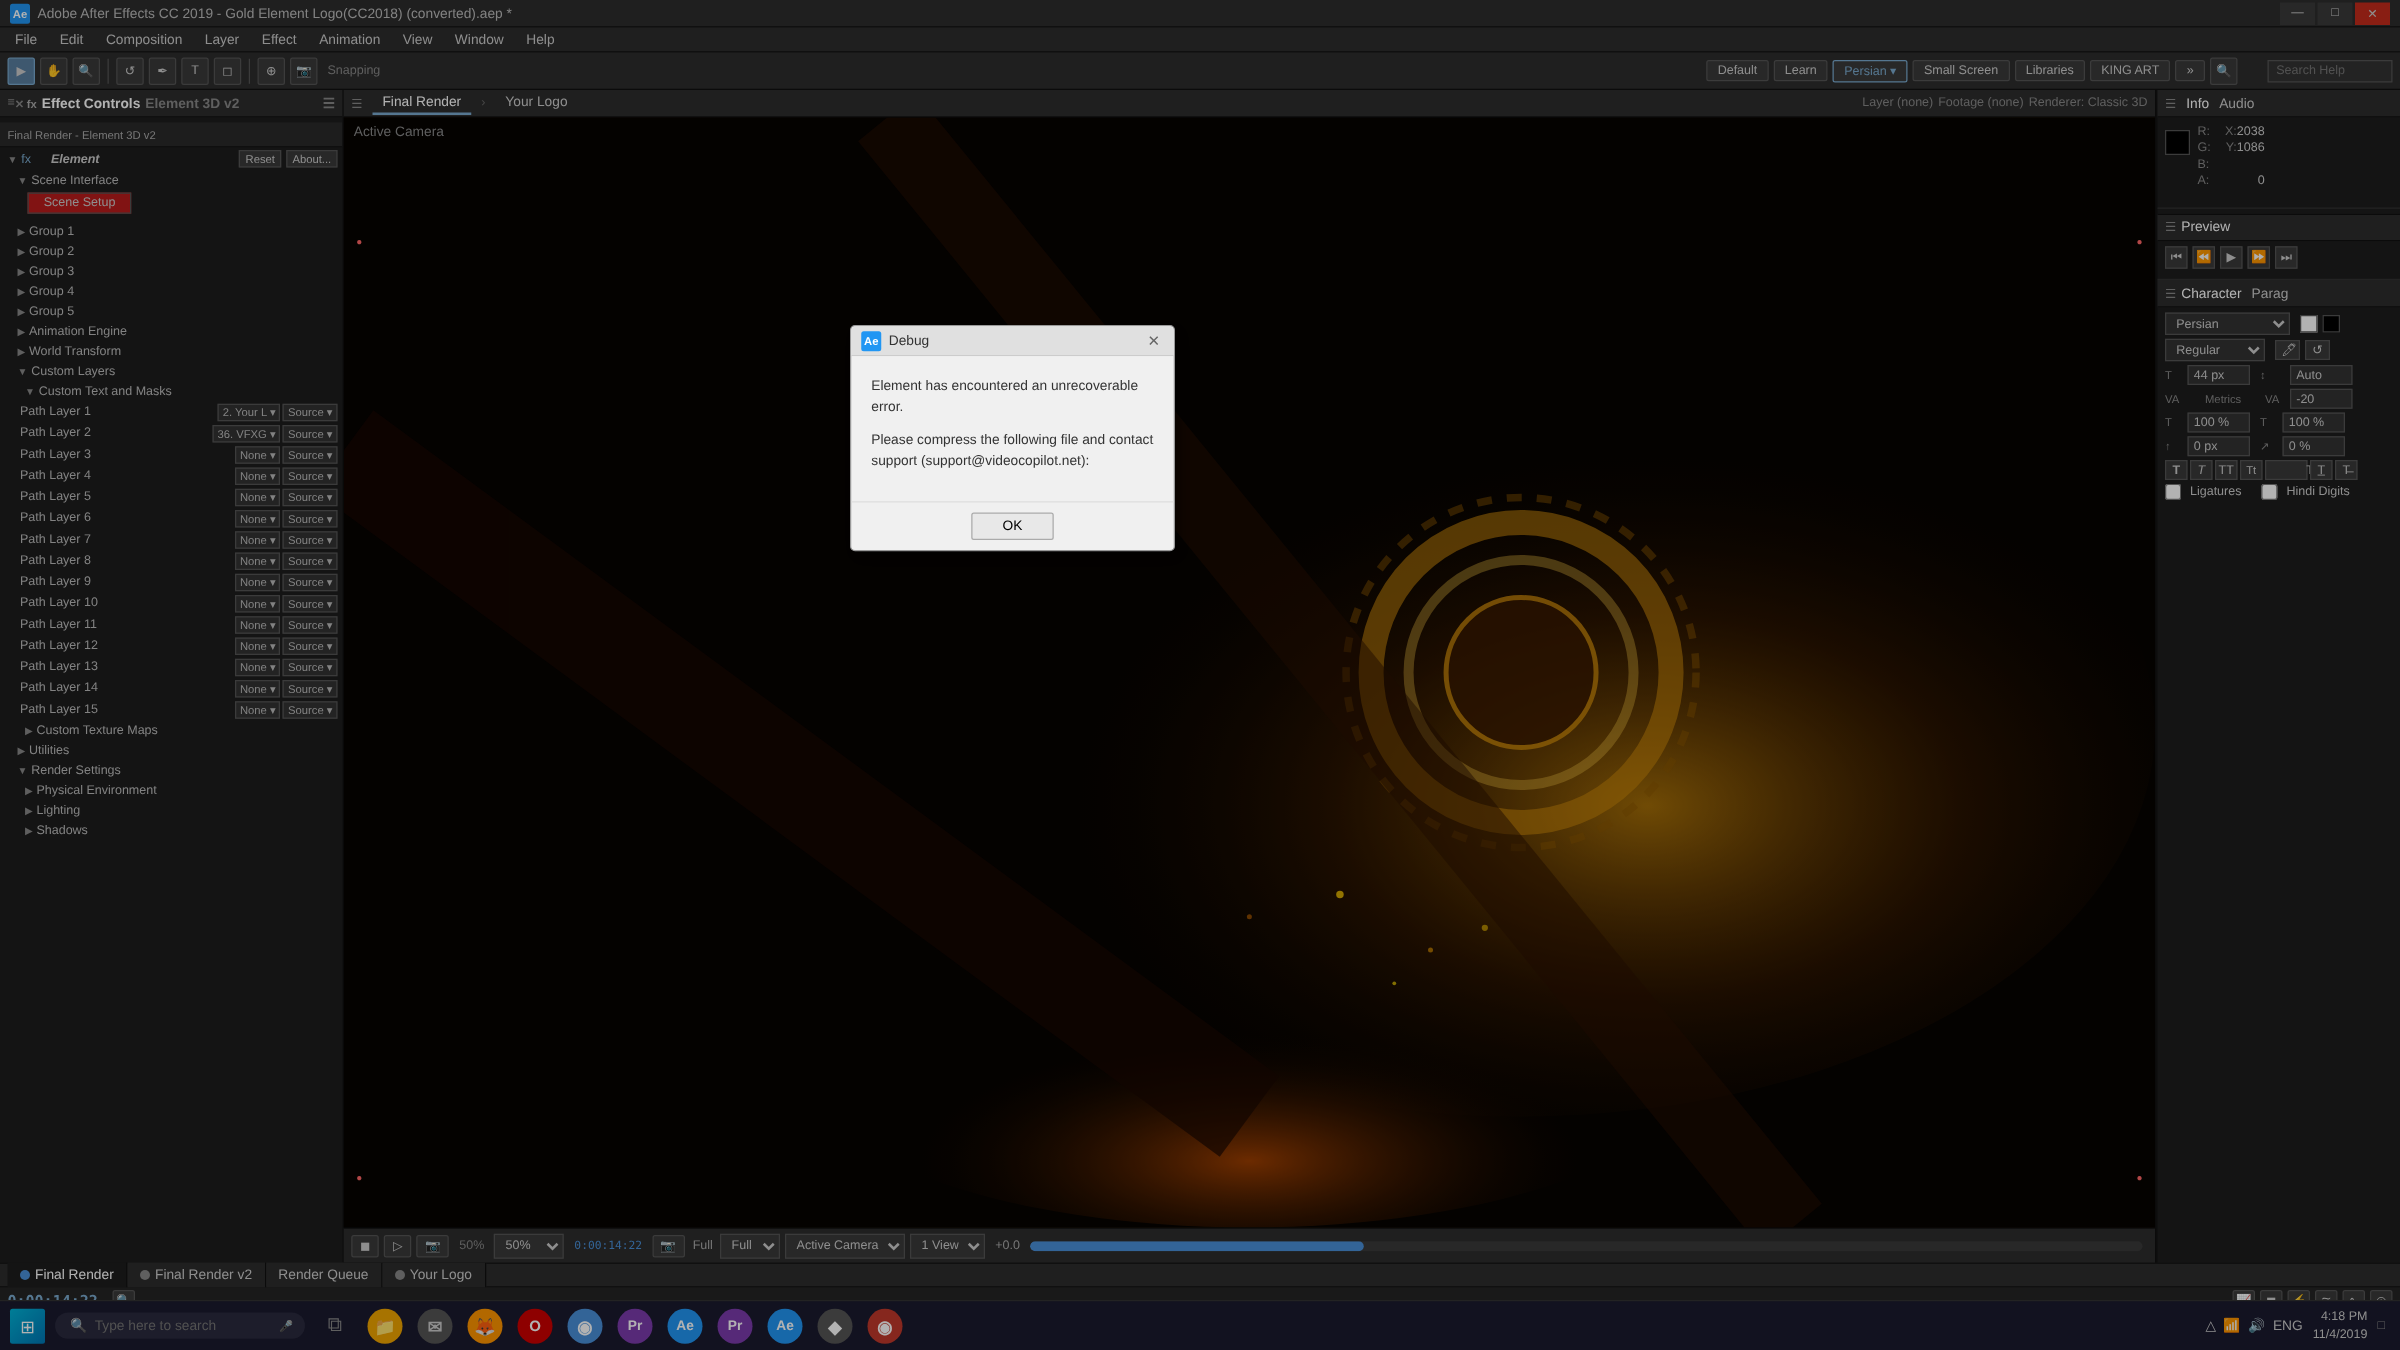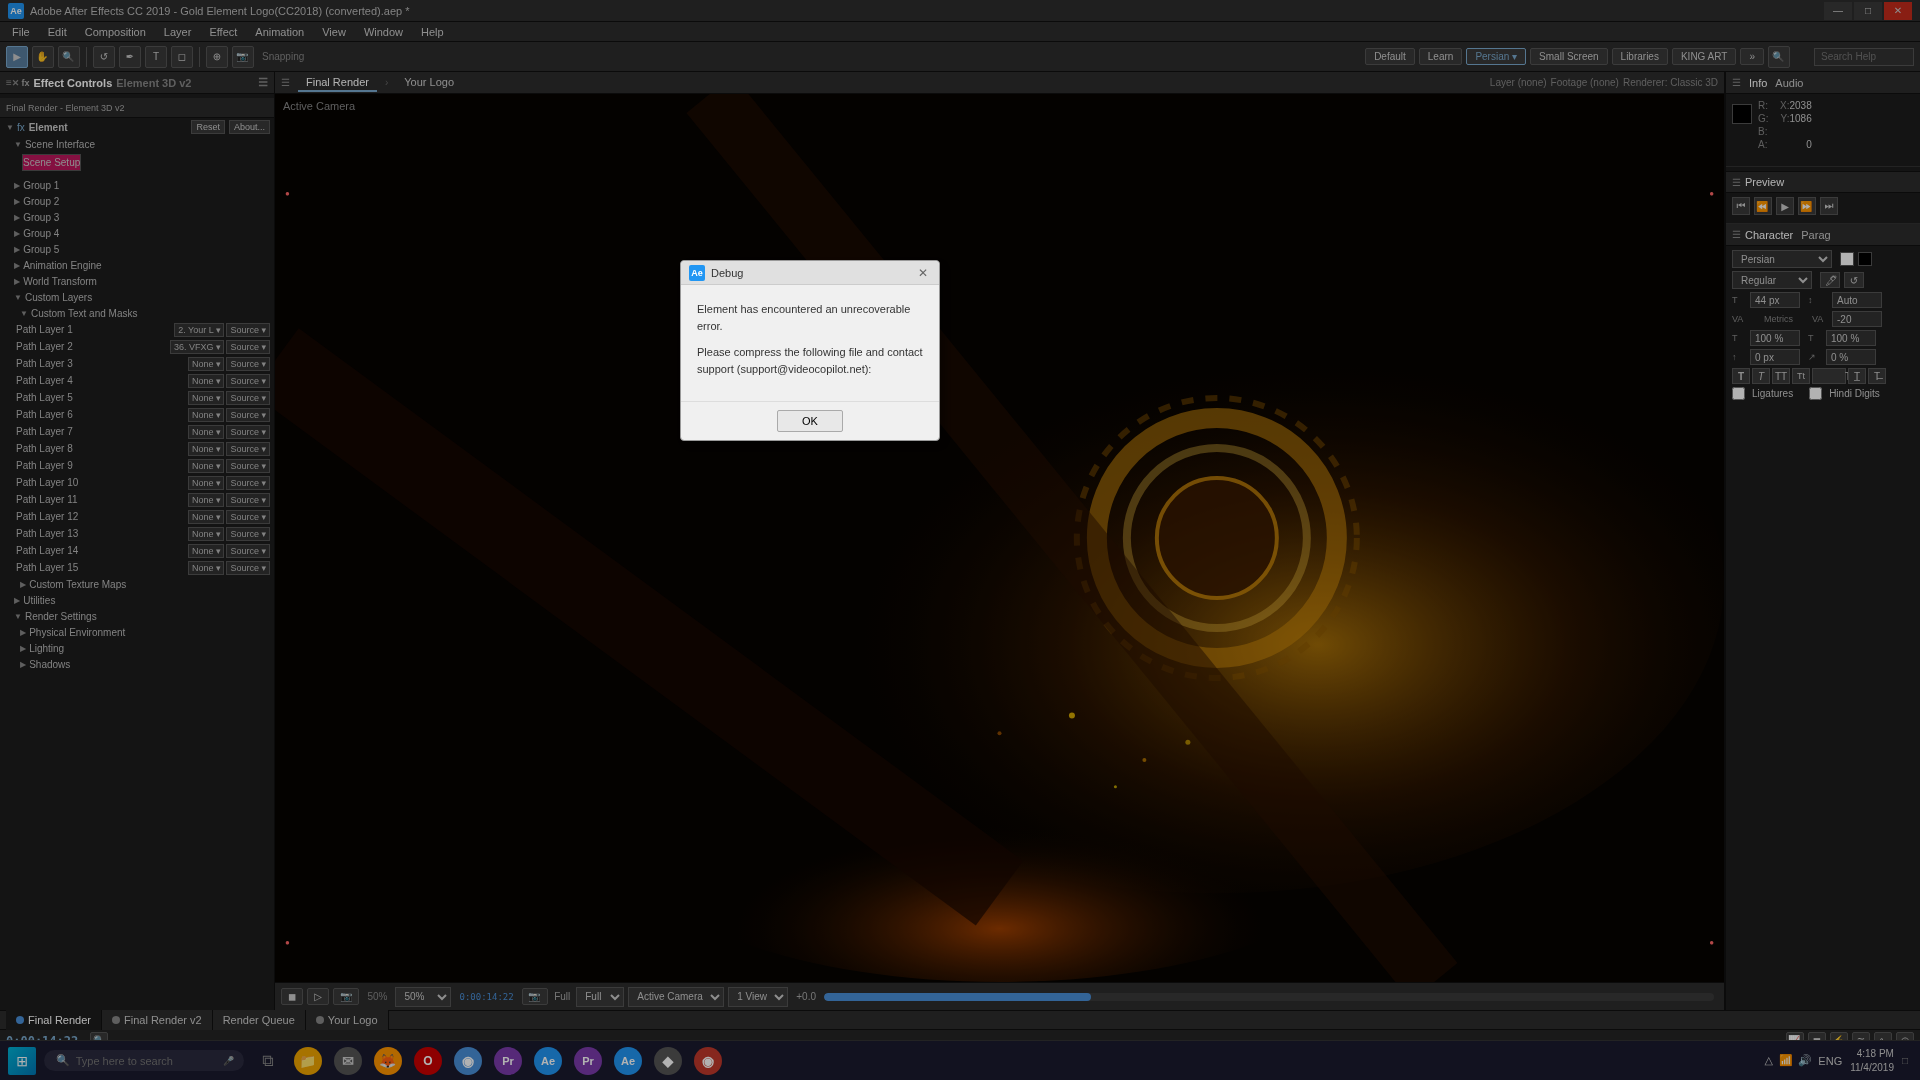--- a/index.html
+++ b/index.html
@@ -767,31 +767,31 @@
 
     <div id="effects-content">
 
       <div class="effect-controls-header">
         <span style="font-size:9px;color:#aaa;">Final Render - Element 3D v2</span>
       </div>
 
       <div class="effect-row" style="padding-left:6px;">
         <span class="triangle">▼</span>
         <span style="color:#7aaace;font-size:10px;">fx</span>
-        <span style="margin-left:4px;font-weight:bold;color:#ccc;font-size:10px;">Element</span>
+        <span style="margin-left:16px;font-weight:bold;color:#ccc;font-size:10px;font-style:italic;">Element</span>
         <button style="margin-left:auto;background:#3a3a3a;border:1px solid #555;color:#ccc;font-size:9px;padding:1px 4px;cursor:pointer;">Reset</button>
         <button style="margin-left:4px;background:#3a3a3a;border:1px solid #555;color:#ccc;font-size:9px;padding:1px 4px;cursor:pointer;">About...</button>
       </div>
 
       <div class="section-collapse" style="padding-left:14px;">
         <span class="triangle">▼</span>
         <span>Scene Interface</span>
       </div>
       <div style="padding-left:20px;padding-bottom:4px;">
-        <button style="background:#be185d;border:1px solid #555;color:#ccc;font-size:10px;padding:2px 0;cursor:pointer;margin:2px;">Scene Setup</button>
+        <button style="background:#b91c1c;border:1px solid #555;color:#ccc;font-size:10px;padding:2px 12px;cursor:pointer;margin:2px;">Scene Setup</button>
       </div>
 
       <div class="section-collapse" style="padding-left:14px;">
         <span class="triangle">▶</span>
         <span>Group 1</span>
       </div>
       <div class="section-collapse" style="padding-left:14px;">
         <span class="triangle">▶</span>
         <span>Group 2</span>
       </div>

